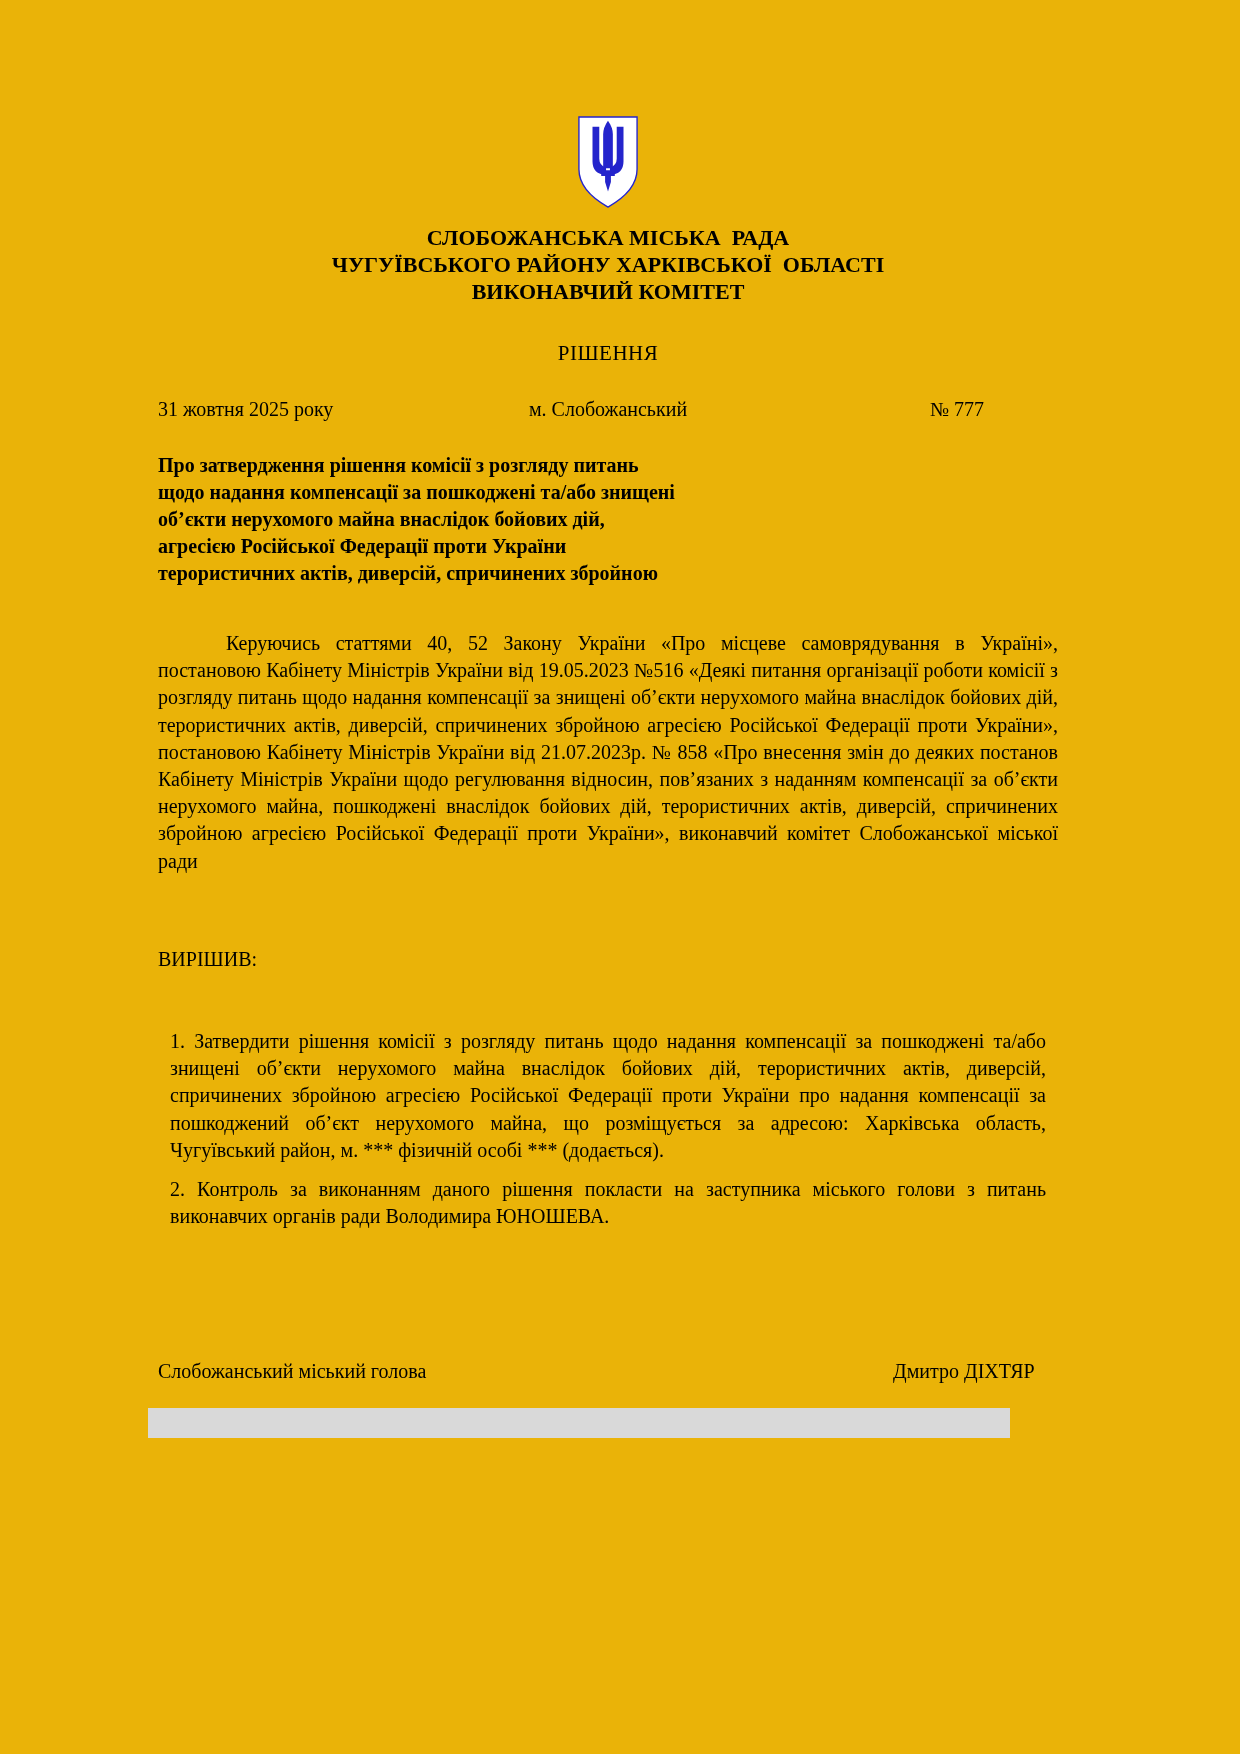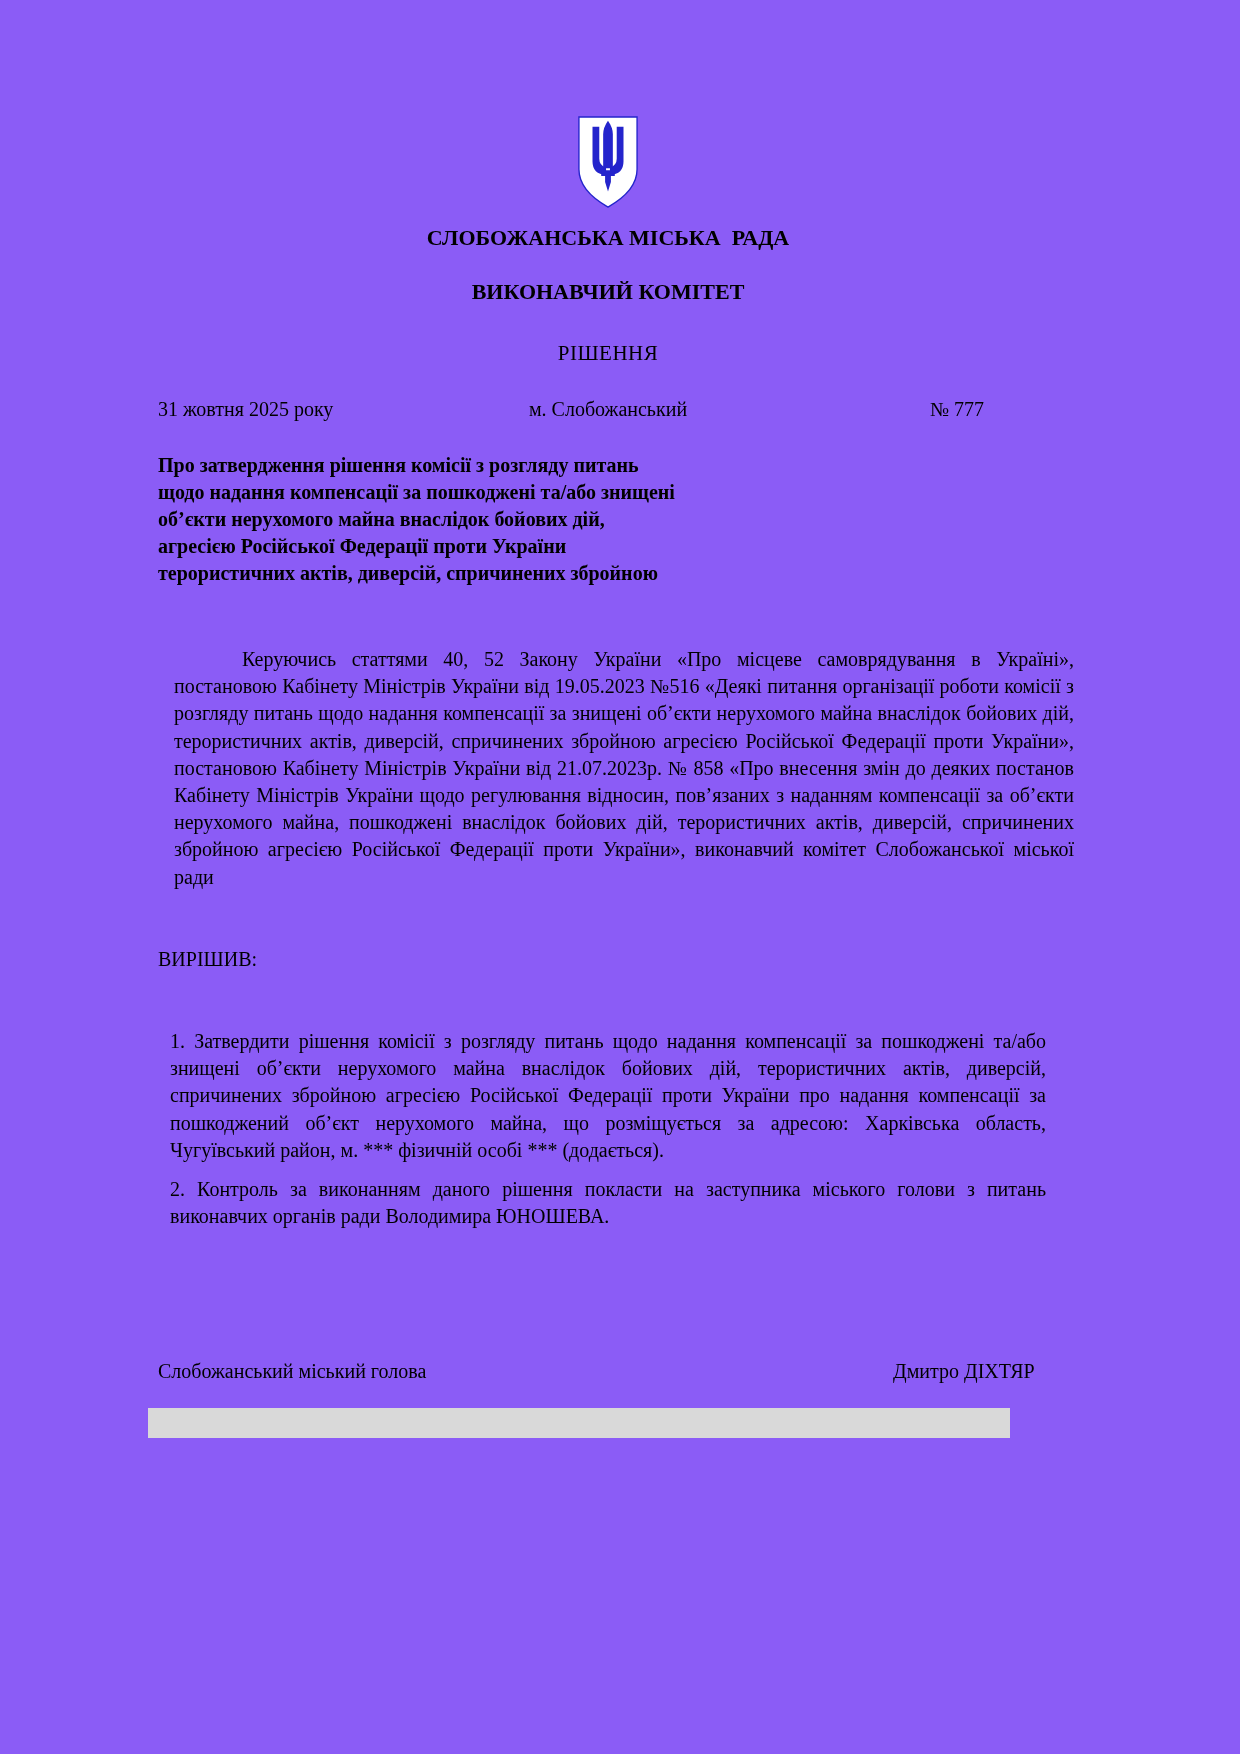--- a/index.html
+++ b/index.html
@@ -1,19 +1,19 @@
 <!DOCTYPE html>
 <html><head>
 <meta charset="utf-8">
 <style>
   html,body{margin:0;padding:0;background:#888;}
   .page{
     position:relative;
     width:1240px;height:1754px;
-    background:#8b5cf6;
+    background:#eab308;
     margin:0 auto;
     font-family:"Liberation Serif","DejaVu Serif",serif;
     color:#000;
     overflow:hidden;
   }
   .abs{position:absolute;}
   .centered{left:158px;width:900px;text-align:center;}
   .emblem{left:577px;top:114px;width:62px;height:97px;}
   .org-line{font-weight:bold;font-size:22px;white-space:pre;line-height:27px;}
   .org1{top:224px;}
@@ -22,21 +22,21 @@
   .doc-type{top:341px;font-size:21px;letter-spacing:0.5px;}
   .meta-row{top:398px;font-size:20px;}
   .meta-date{left:158px;}
   .meta-place{left:158px;width:900px;text-align:center;}
   .meta-number{left:930px;}
   .subject{left:158px;top:452px;width:640px;font-weight:bold;font-size:20px;line-height:27px;}
   .preamble{
     left:158px;top:630px;width:900px;
     font-size:20px;line-height:27.2px;
     text-align:justify;text-indent:68px;
-    margin:16px;
+    margin:0;
   }
   .resolution-label{left:158px;top:948px;font-size:20px;}
   .items{left:158px;top:1016px;width:900px;font-size:20px;line-height:27.2px;}
   .items p{margin:12px;text-align:justify;}
   .signature-row{top:1360px;font-size:20px;}
   .sig-position{left:158px;text-align:center;}
   .sig-name{left:893px;}
   .redacted-bar{
     left:148px;top:1408px;width:862px;height:30px;
     background:#d9d9d9;
@@ -53,20 +53,21 @@
       <g fill="#2424cc">
         <path d="M16,12 h7 v33 q0,7 7,9 v8 q-14,-1 -14,-14 z"></path>
         <path d="M48,12 h-7 v33 q0,7 -7,9 v8 q14,-1 14,-14 z"></path>
         <path d="M32,6 q-5,7 -5,14 v35 h10 v-35 q0,-7 -5,-14 z"></path>
         <path d="M25,57 h14 v6 h-4 v6 l-3,10 l-3,-10 v-6 h-4 z"></path>
       </g>
     </svg>
   </div>
 
   <div class="abs centered org-line org1">СЛОБОЖАНСЬКА МІСЬКА  РАДА</div>
+  <div class="abs centered org-line org2">ЧУГУЇВСЬКОГО РАЙОНУ ХАРКІВСЬКОЇ  ОБЛАСТІ</div>
   <div class="abs centered org-line org3">ВИКОНАВЧИЙ КОМІТЕТ</div>
 
   <div class="abs centered doc-type">РІШЕННЯ</div>
 
   <div class="abs meta-row meta-date">31 жовтня 2025 року</div>
   <div class="abs meta-row meta-place">м. Слобожанський</div>
   <div class="abs meta-row meta-number">№ 777</div>
 
   <div class="abs subject">
     <div>Про затвердження рішення комісії з розгляду питань</div>

